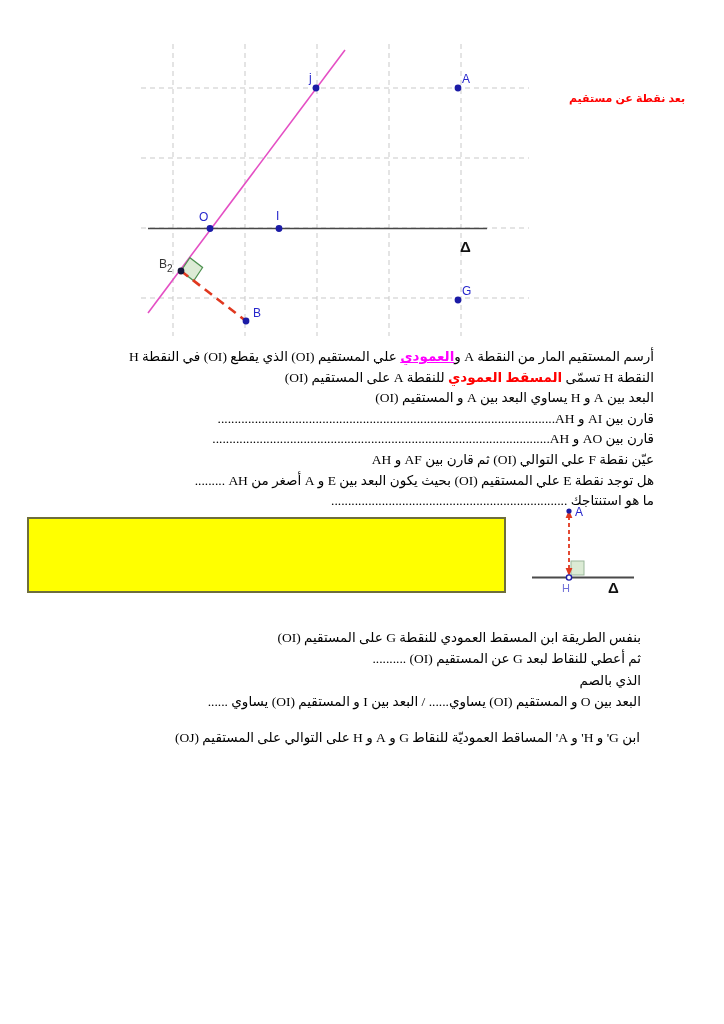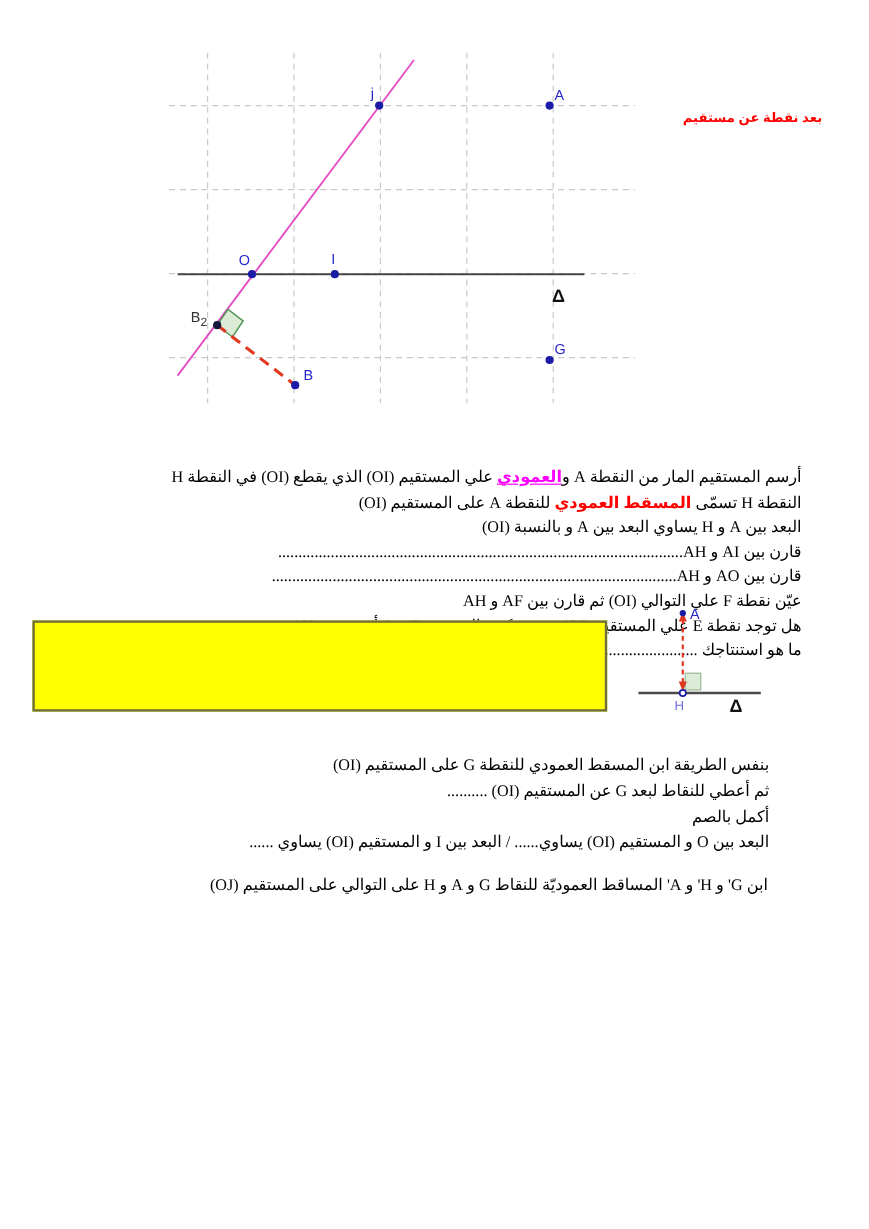--- a/index.html
+++ b/index.html
@@ -21,21 +21,21 @@
   .mini-arrow{fill:#e0381f;}
   .mini-dash{stroke:#e0381f;stroke-width:1.8;stroke-dasharray:4 3;fill:none;}
   .mini-line{stroke:#4a4a4a;stroke-width:2;fill:none;}
 
   .title-red{position:absolute;left:538px;top:92px;width:178px;direction:rtl;text-align:center;
              color:#ff0000;font-weight:bold;font-size:11px;
              font-family:"Liberation Sans","DejaVu Sans",sans-serif;}
 
   .tblock{position:absolute;direction:rtl;text-align:right;font-size:13.5px;color:#000;}
   .tline{white-space:nowrap;}
-  #block1{top:347px;right:56px;width:620px;line-height:20.6px;margin-top:41px;}
+  #block1{top:347px;right:70px;width:620px;line-height:20.6px;}
   #block2{top:627px;right:83px;width:580px;line-height:21.4px;}
   #block3{top:726px;right:84px;width:590px;line-height:24px;}
   #block4{top:794px;right:70px;width:600px;line-height:22px;}
 
   .hl-magenta{color:#ff00ff;text-decoration:underline;font-weight:bold;}
   .hl-red{color:#ff0000;font-weight:bold;}
   .math-var{font-family:"Liberation Serif",serif;font-style:italic;font-weight:bold;font-size:15px;}
   .math-sub{font-size:10px;}
   .small-note{font-family:"Liberation Sans","DejaVu Sans",sans-serif;font-size:9.5px;font-weight:bold;}
 
@@ -85,21 +85,21 @@
     <text class="lbl" x="120" y="279">B</text>
     <text class="lbl" x="329" y="257">G</text>
     <text class="lbl-delta" x="327" y="214">Δ</text>
   </svg>
 
   <div class="title-red">بعد نقطة عن مستقيم</div>
 
   <div id="block1" class="tblock">
     <div class="tline"><span>أرسم المستقيم المار من النقطة A و</span><span class="hl-magenta">العمودي</span><span> علي المستقيم (OI) الذي يقطع (OI) في النقطة H</span></div>
     <div class="tline"><span>النقطة H تسمّى </span><span class="hl-red">المسقط العمودي</span><span> للنقطة A على المستقيم (OI)</span></div>
-    <div class="tline">البعد بين A و H يساوي البعد بين A و بالنسبة (OI)</div>
+    <div class="tline">البعد بين A و H يساوي البعد بين A و المستقيم (OI)</div>
     <div class="tline">قارن بين AI و AH....................................................................................................</div>
     <div class="tline">قارن بين AO و AH....................................................................................................</div>
     <div class="tline">عيّن نقطة F علي التوالي (OI) ثم قارن بين AF و AH</div>
     <div class="tline">هل توجد نقطة E علي المستقيم (OI) بحيث يكون البعد بين E و A أصغر من AH .........</div>
     <div class="tline">ما هو استنتاجك ......................................................................</div>
   </div>
 
   <div class="yellow-box"></div>
 
   <svg style="left:528px;top:498px" width="120" height="104" viewBox="0 0 120 104">
@@ -111,21 +111,21 @@
     <circle class="pt" cx="41" cy="13" r="2.6"></circle>
     <circle cx="41" cy="79.5" r="2.6" fill="#ffffff" stroke="#1b1ba6" stroke-width="1.4"></circle>
     <text class="lbl" x="47" y="18">A</text>
     <text class="lbl-h" x="34" y="94">H</text>
     <text class="lbl-delta" x="80" y="95">Δ</text>
   </svg>
 
   <div id="block2" class="tblock">
     <div class="tline">بنفس الطريقة ابن المسقط العمودي للنقطة G على المستقيم (OI)</div>
     <div class="tline">ثم أعطي للنقاط لبعد G عن المستقيم (OI) ..........</div>
-    <div class="tline">أكمل بالصم</div>
+    <div class="tline">الذي بالصم</div>
     <div class="tline">البعد بين O و المستقيم (OI) يساوي...... /  البعد بين I و المستقيم (OI) يساوي ......</div>
   </div>
 
   <div id="block3" class="tblock">
     <div class="tline">ابن G' و H' و A' المساقط العموديّة للنقاط G و A و H على التوالي على المستقيم (OJ)</div>
   </div>
 
 
 </div>
 

